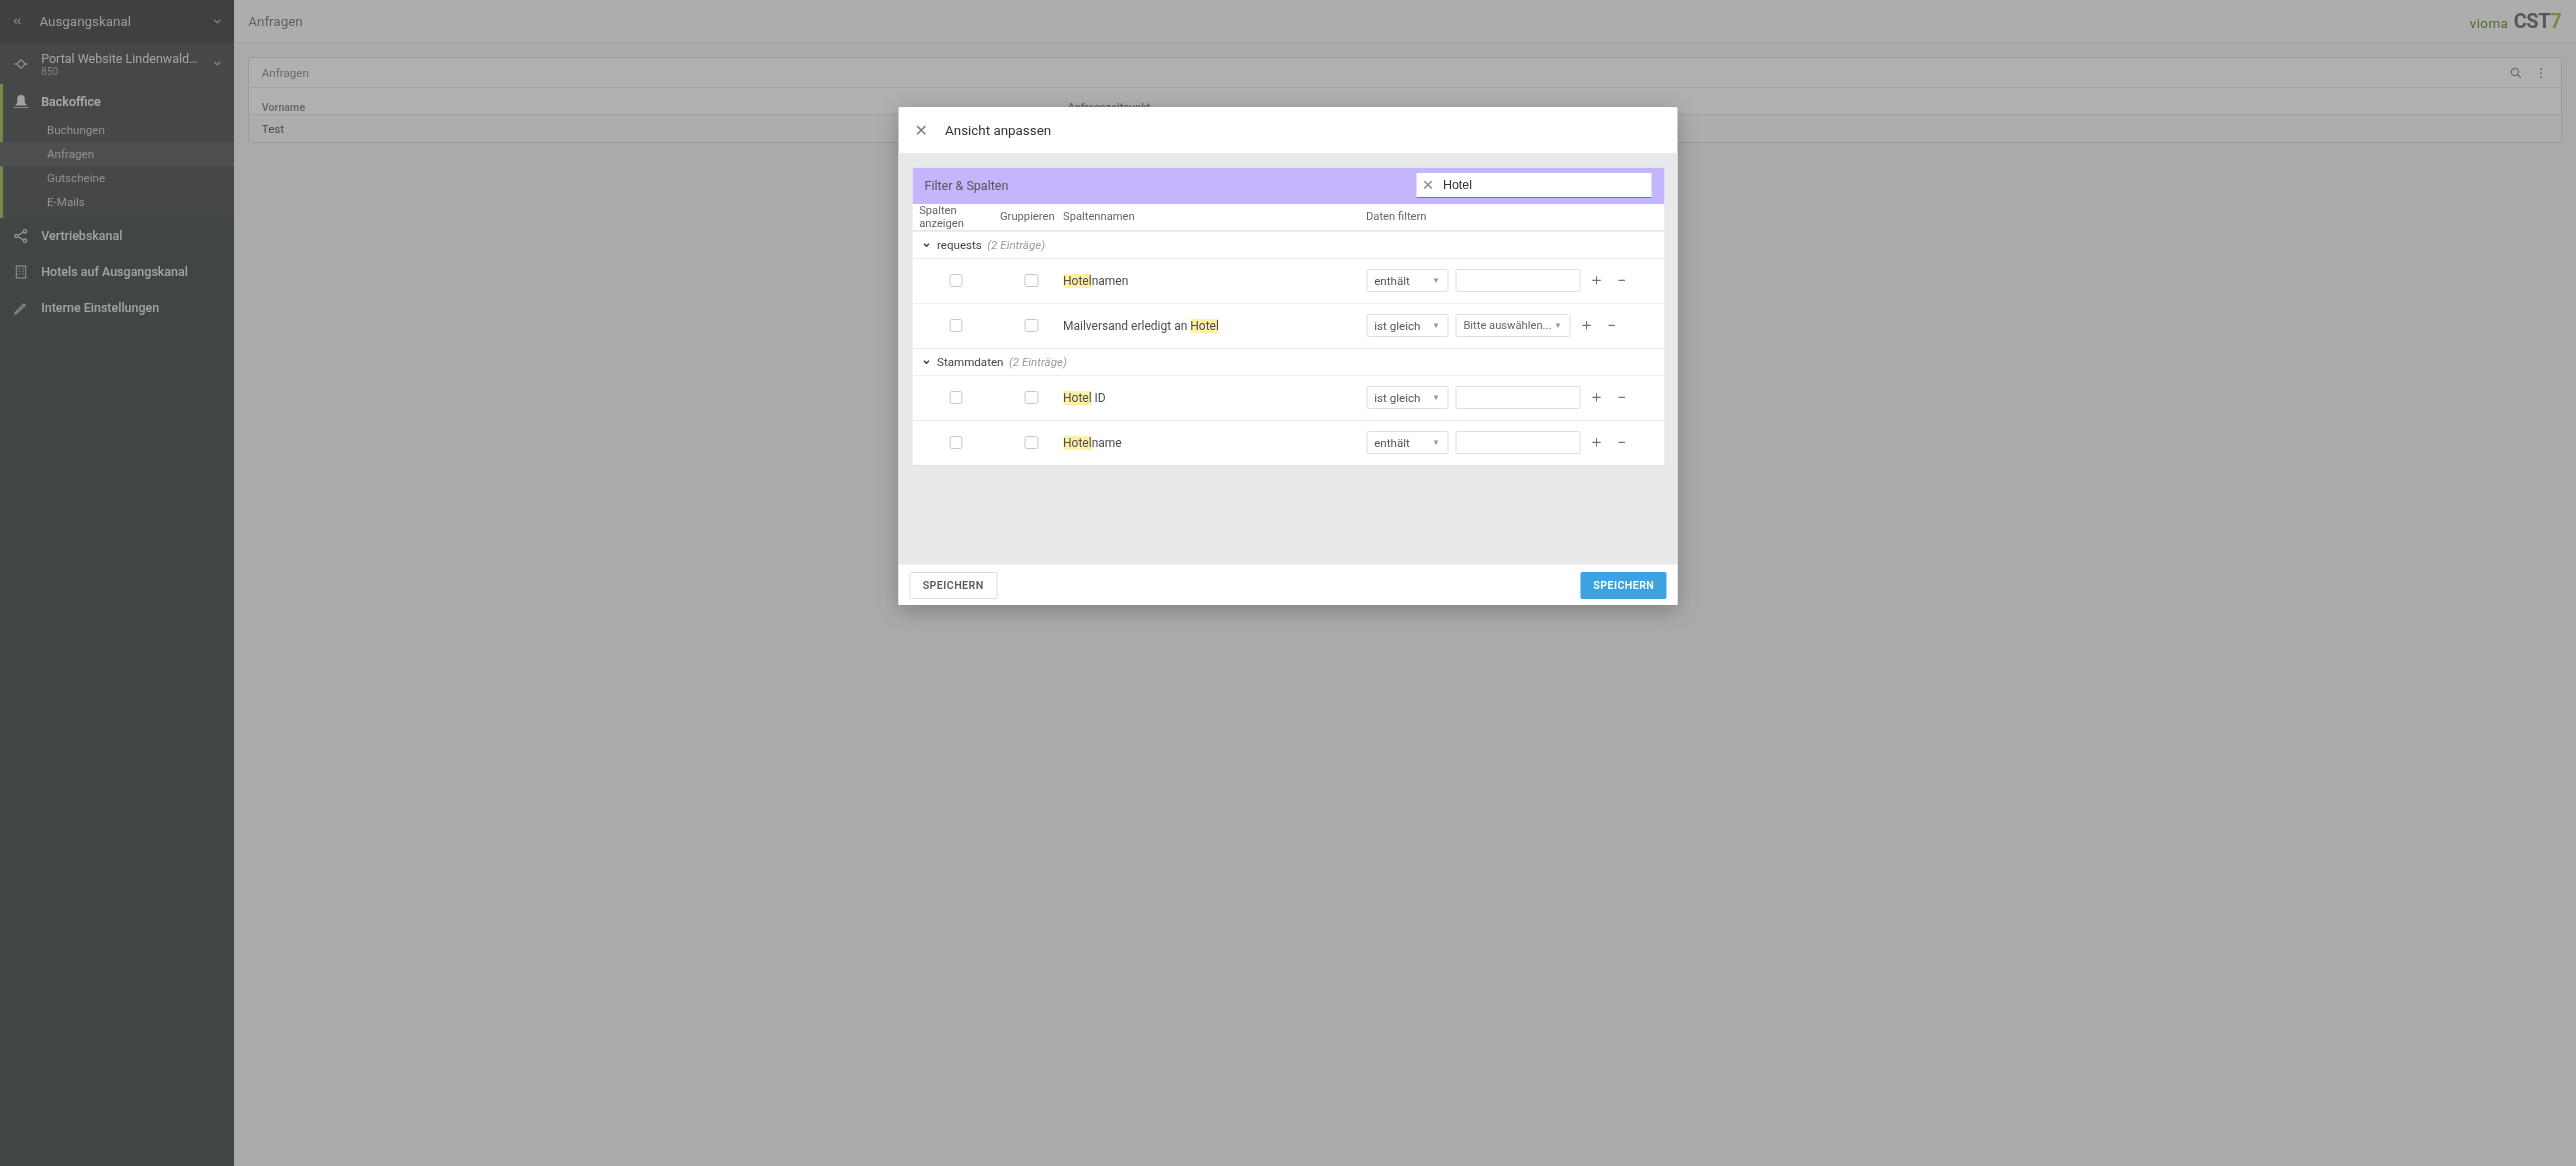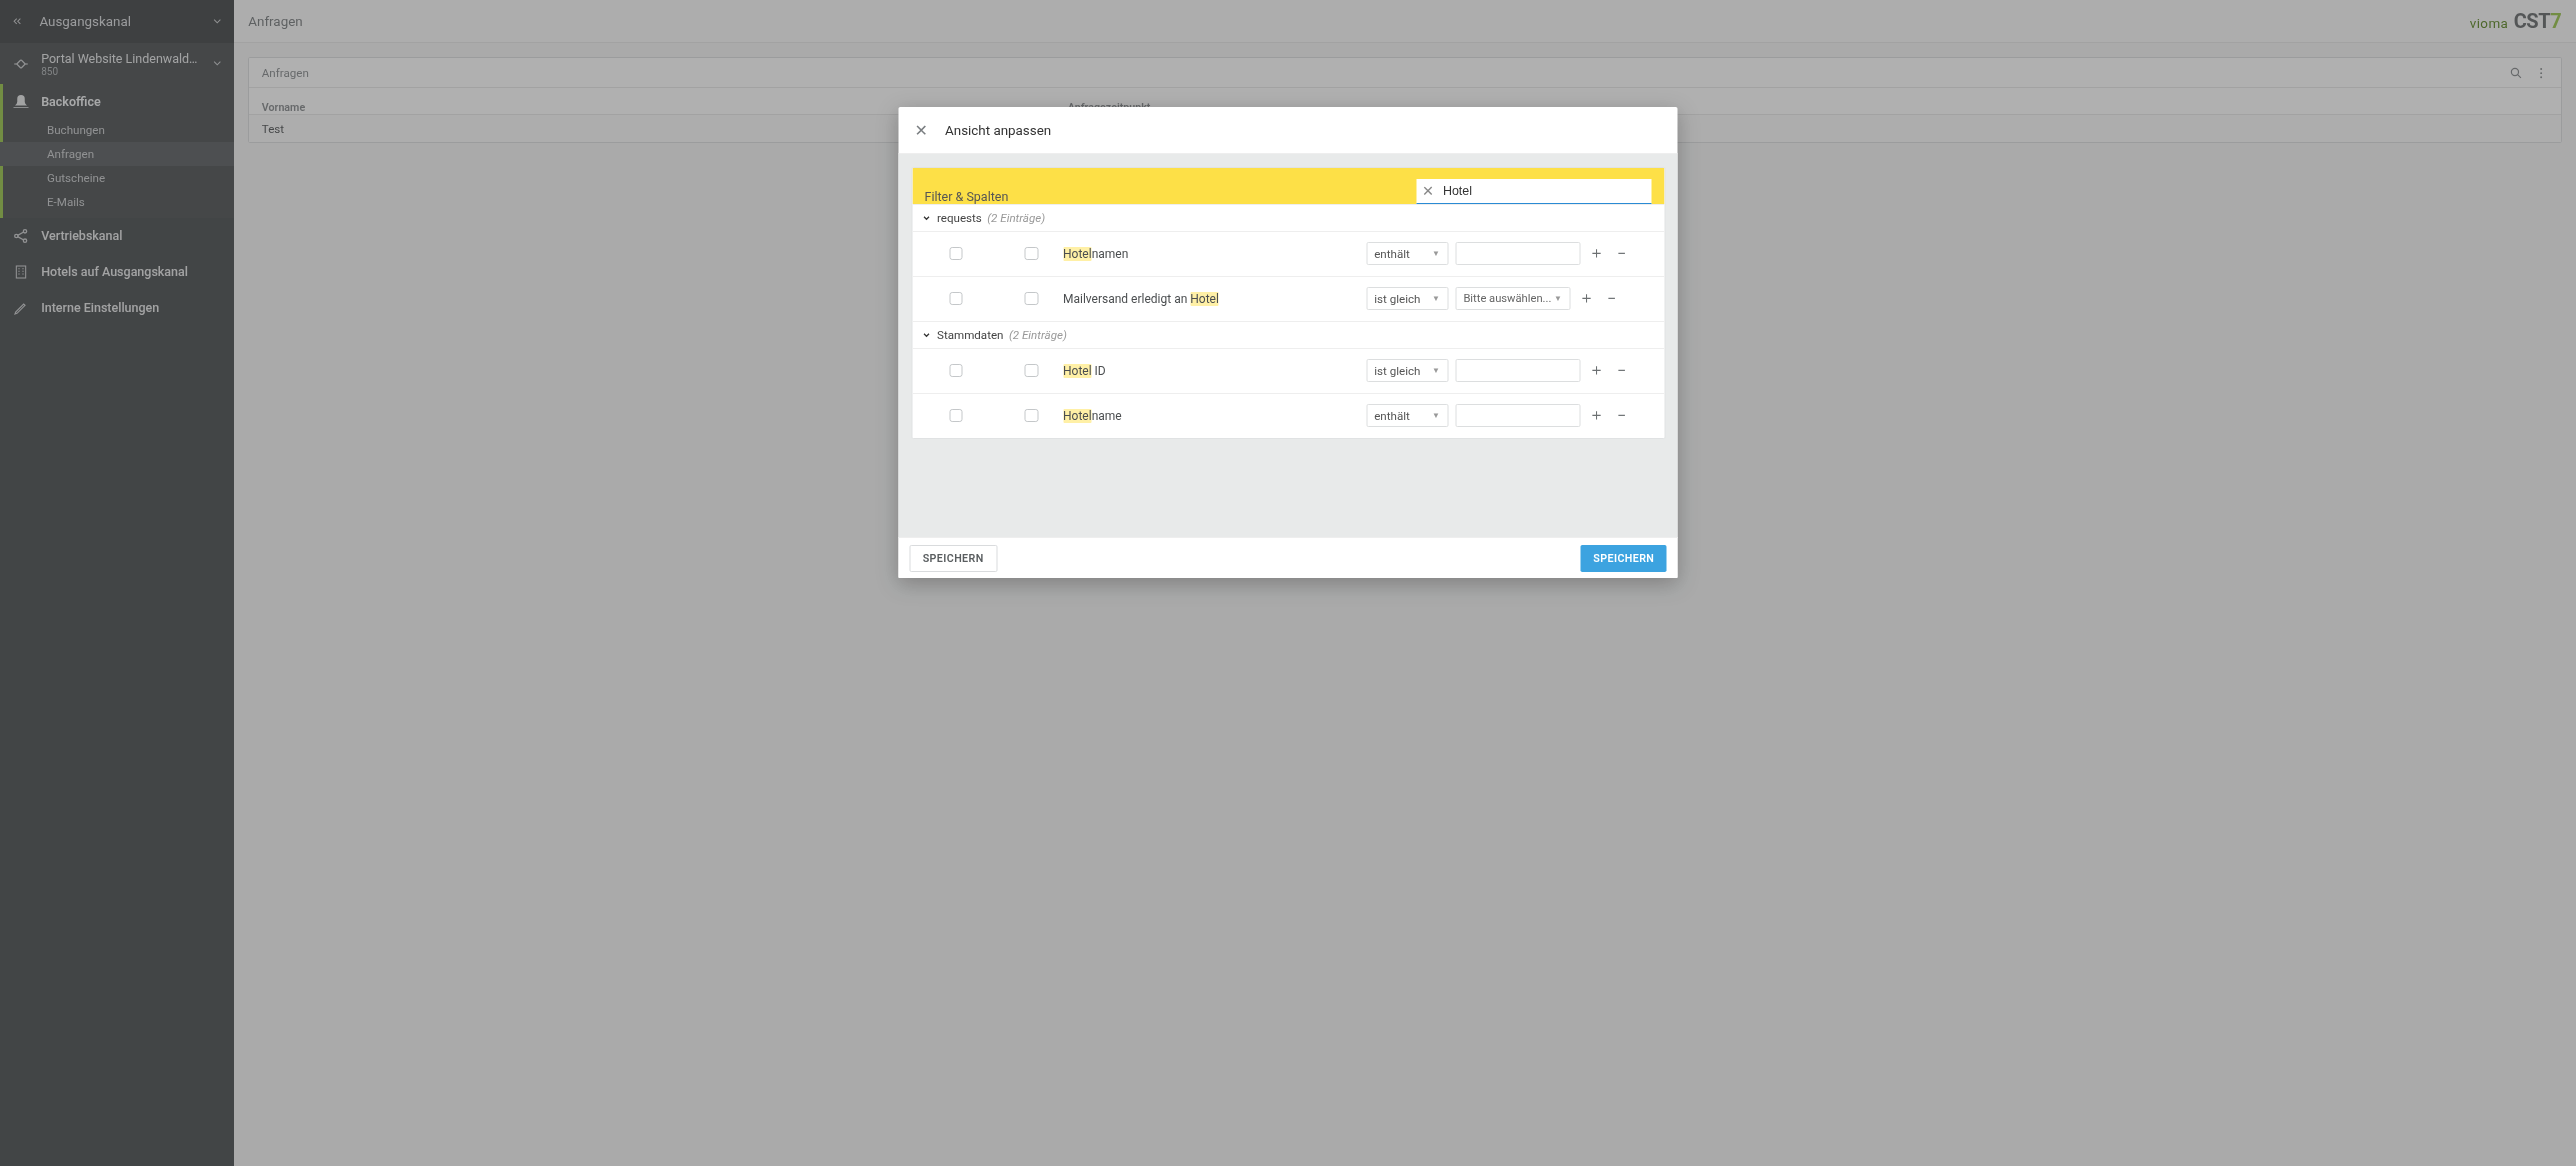--- a/index.html
+++ b/index.html
@@ -51,21 +51,21 @@
   .tbl-foot { display: flex; justify-content: flex-end; padding: 5.4px 12.5px; font-size: 10.7px; color: #7a7e81; }
 
   
   .modal { position: fixed; z-index: 60; left: 50%; top: 107px; transform: translateX(-50%); width: 779px; background: #fff; border-radius: 1.8px; box-shadow: 0 5.4px 21.5px rgba(0,0,0,0.25); display: flex; flex-direction: column; }
   .modal-head { display: flex; align-items: center; height: 47px; padding: 0 16px; border-bottom: 0.9px solid #eee; }
   .modal-head .close { width: 18px; color: #7a7e81; font-size: 16px; margin-right: 12.5px; cursor: pointer; }
   .modal-head .title { font-size: 13.4px; color: #333; }
 
   .modal-body { padding: 12.5px; background: #e8eaea; }
   .panel { background: #fff; border-radius: 1.8px; overflow: hidden; border: 0.9px solid #e0e2e3; }
-  .panel-head { display: flex; align-items: flex-end; height: 36px; padding: 0 12.5px; background: #fde047; color: #555; font-size: 12.5px; }
+  .panel-head { display: flex; align-items: center; height: 36px; padding: 0 12.5px; background: #c4b5fd; color: #555; font-size: 12.5px; }
   .search-wrap { margin-left: auto; width: 235px; display: flex; align-items: center; background: #fff; border-bottom: 1.8px solid #2a8bd4; height: 25px; padding: 0 5.4px; }
   .search-wrap .clear { color: #888; font-size: 14.3px; cursor: pointer; margin-right: 9px; }
   .search-wrap input { border: none; outline: none; flex: 1; font-size: 12.5px; color: #333; background: transparent; }
 
   .col-headers { display: flex; align-items: center; height: 27px; padding: 0 0; font-size: 11.2px; color: #666; border-bottom: 0.9px solid #e5e5e5; }
   .col-headers .c1 { width: 88px; text-align: left; padding-left: 7.2px; }
   .col-headers .c2 { width: 63px; text-align: left; }
   .col-headers .c3 { flex: 0 0 303px; text-align: left; }
   .col-headers .c4 { flex: 1; text-align: left; }
 
@@ -250,20 +250,26 @@
   <div class="modal-body">
     <div class="panel">
       <div class="panel-head">
         <span>Filter &amp; Spalten</span>
         <div class="search-wrap">
           <span class="clear">✕</span>
           <input type="text" value="Hotel" style="">
         </div>
       </div>
 
+      <div class="col-headers">
+        <div class="c1">Spalten anzeigen</div>
+        <div class="c2">Gruppieren</div>
+        <div class="c3">Spaltennamen</div>
+        <div class="c4">Daten filtern</div>
+      </div>
 
       <div class="group-head">
         <span class="chev">
             <svg width="10" height="10" viewBox="0 0 24 24" fill="none" stroke="currentColor" stroke-width="3">
               <polyline points="6 9 12 15 18 9"></polyline>
             </svg>
           </span>
         <span>requests</span>
         <span class="count">(2 Einträge)</span>
       </div>

